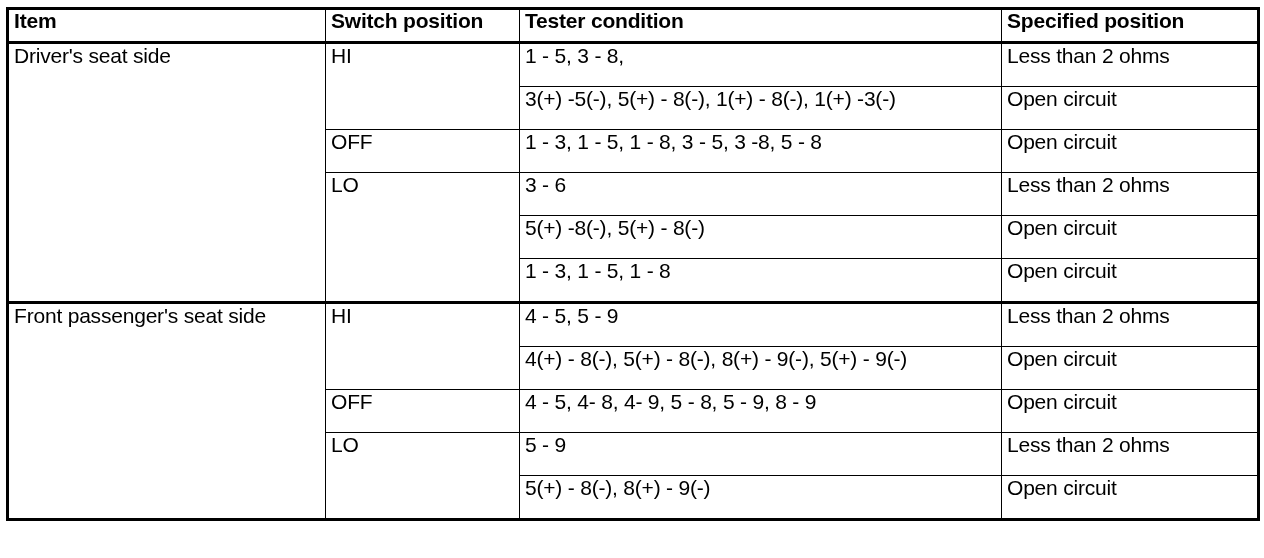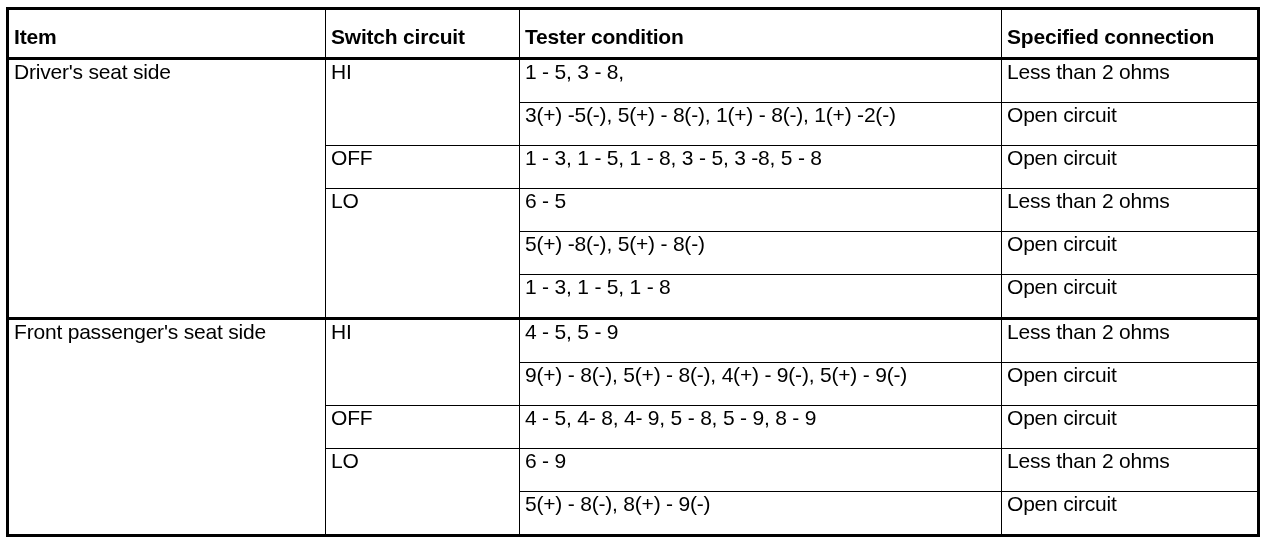--- a/index.html
+++ b/index.html
@@ -46,21 +46,21 @@
     text-align: left;
     font-size: 21px;
     line-height: 1.0;
     white-space: nowrap;
     overflow: visible;
   }
 
   table.spec-table thead th {
     font-weight: bold;
     height: 31px;
-    padding-top: 16px;
+    padding-top: 0;
     border-bottom: 3px solid #000000;
   }
 
   table.spec-table tbody td {
     font-weight: normal;
     height: 41px;
     padding-top: 1px;
   }
 
   
@@ -86,73 +86,73 @@
     <colgroup>
       <col class="c-item">
       <col class="c-switch">
       <col class="c-tester">
       <col class="c-spec">
     </colgroup>
 
     <thead>
       <tr>
         <th class="item-cell">Item</th>
-        <th class="switch-cell">Switch circuit</th>
+        <th class="switch-cell">Switch position</th>
         <th class="tester-cell">Tester condition</th>
-        <th>Specified connection</th>
+        <th>Specified position</th>
       </tr>
     </thead>
 
     <tbody id="table-body">
         <tr>
           <td class="item-cell" rowspan="6">Driver's seat side</td>
           <td class="switch-cell" rowspan="2">HI</td>
           <td class="tester-cell">1 - 5, 3 - 8,</td>
           <td>Less than 2 ohms</td>
         </tr>
         <tr>
-          <td class="tester-cell">3(+) -5(-), 5(+) - 8(-), 1(+) - 8(-), 1(+) -2(-)</td>
+          <td class="tester-cell">3(+) -5(-), 5(+) - 8(-), 1(+) - 8(-), 1(+) -3(-)</td>
           <td>Open circuit</td>
         </tr>
         <tr>
           <td class="switch-cell" rowspan="1">OFF</td>
           <td class="tester-cell">1 - 3, 1 - 5, 1 - 8, 3 - 5, 3 -8, 5 - 8</td>
           <td>Open circuit</td>
         </tr>
         <tr>
           <td class="switch-cell" rowspan="3">LO</td>
-          <td class="tester-cell">6 - 5</td>
+          <td class="tester-cell">3 - 6</td>
           <td>Less than 2 ohms</td>
         </tr>
         <tr>
           <td class="tester-cell">5(+) -8(-), 5(+) - 8(-)</td>
           <td>Open circuit</td>
         </tr>
         <tr>
           <td class="tester-cell">1 - 3, 1 - 5, 1 - 8</td>
           <td>Open circuit</td>
         </tr>
         <tr class="group-start">
           <td class="item-cell" rowspan="6">Front passenger's seat side</td>
           <td class="switch-cell" rowspan="2">HI</td>
           <td class="tester-cell">4 - 5, 5 - 9</td>
           <td>Less than 2 ohms</td>
         </tr>
         <tr>
-          <td class="tester-cell">9(+) - 8(-), 5(+) - 8(-), 4(+) - 9(-), 5(+) - 9(-)</td>
+          <td class="tester-cell">4(+) - 8(-), 5(+) - 8(-), 8(+) - 9(-), 5(+) - 9(-)</td>
           <td>Open circuit</td>
         </tr>
         <tr>
           <td class="switch-cell" rowspan="1">OFF</td>
           <td class="tester-cell">4 - 5, 4- 8, 4- 9, 5 - 8, 5 - 9, 8 - 9</td>
           <td>Open circuit</td>
         </tr>
         <tr>
           <td class="switch-cell" rowspan="3">LO</td>
-          <td class="tester-cell">6 - 9</td>
+          <td class="tester-cell">5 - 9</td>
           <td>Less than 2 ohms</td>
         </tr>
         <tr>
           <td class="tester-cell">5(+) - 8(-), 8(+) - 9(-)</td>
           <td>Open circuit</td>
         </tr>
       </tbody>
   </table>
 
 </div>

